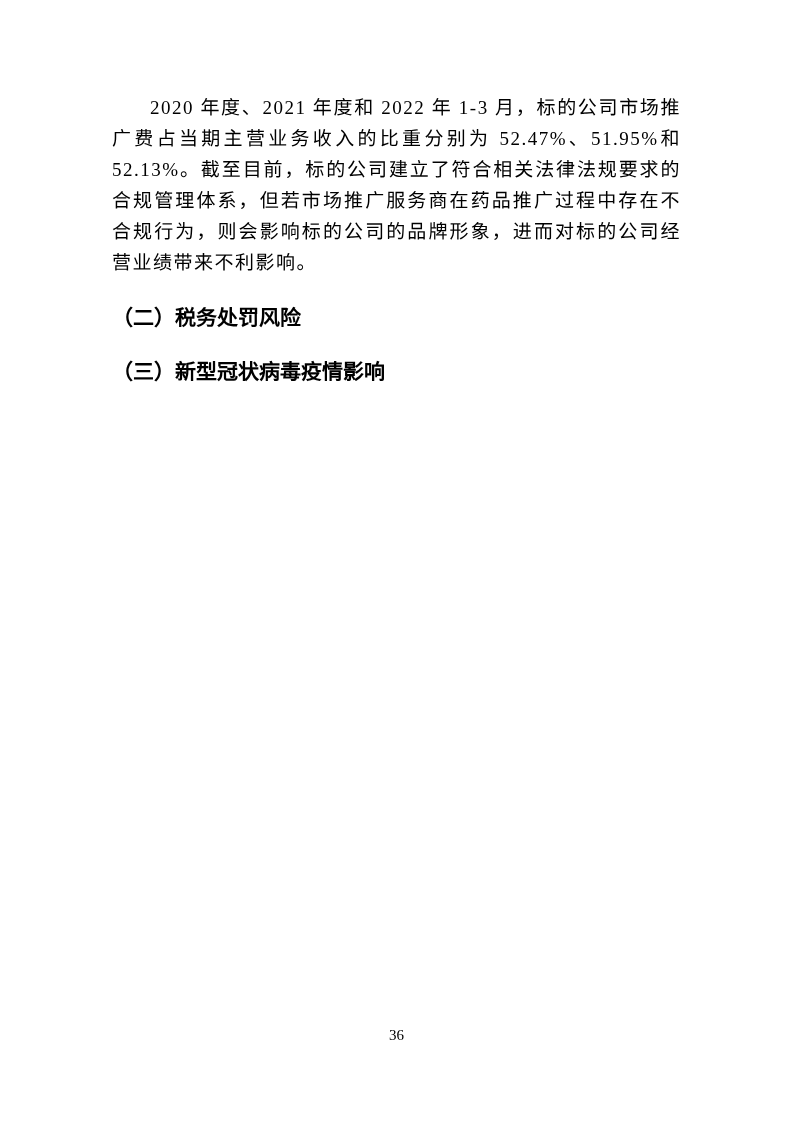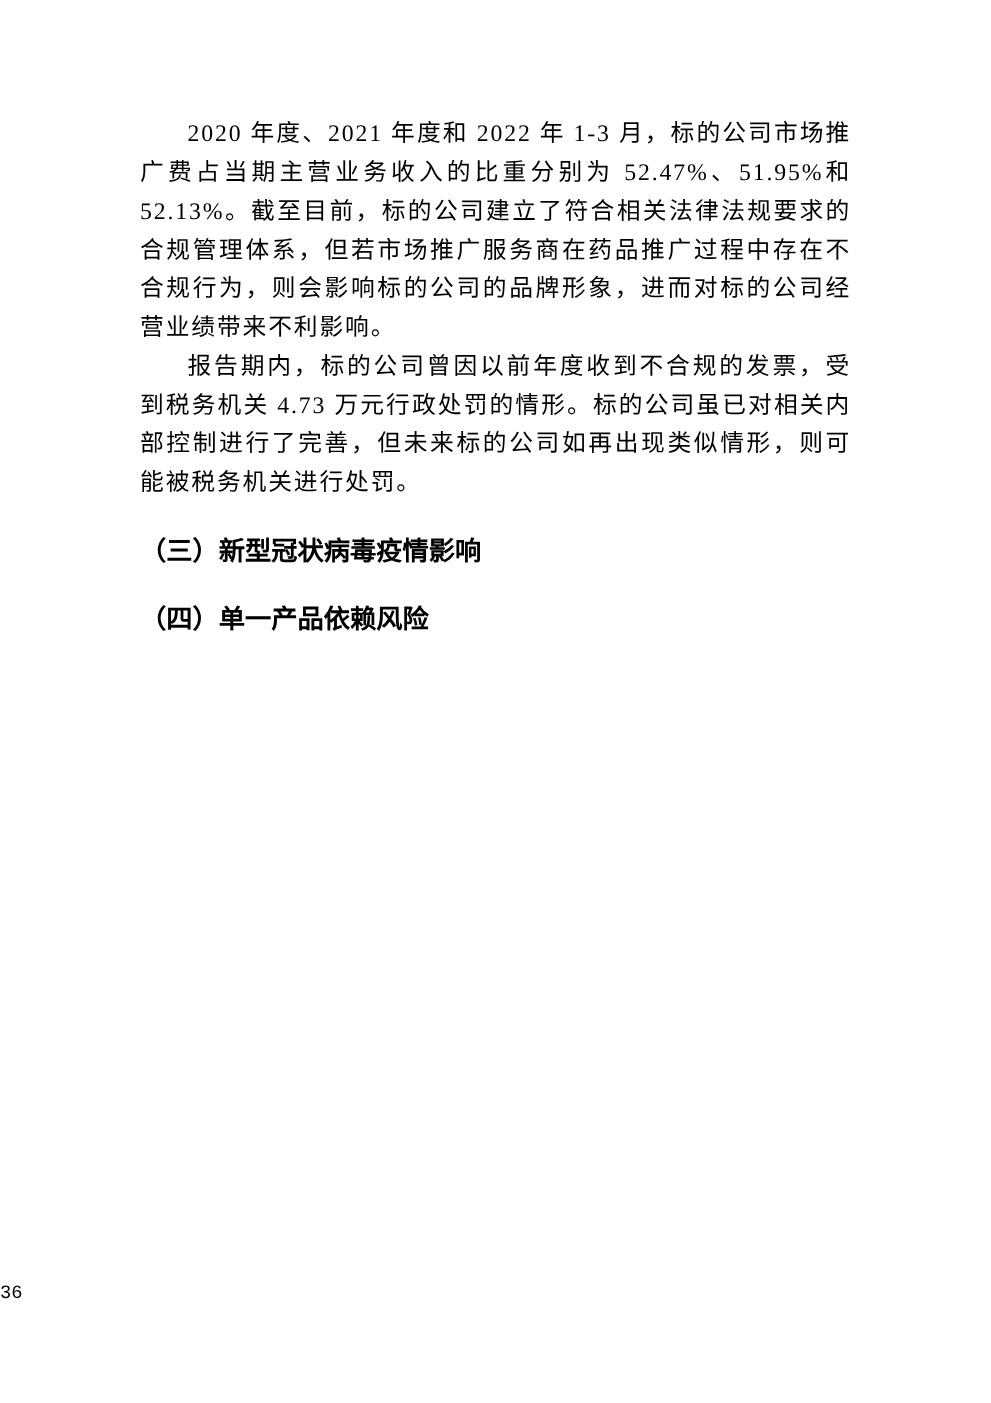--- a/index.html
+++ b/index.html
@@ -36,38 +36,37 @@
     line-height: 28px;
     font-weight: bold;
     font-family: "Liberation Sans", sans-serif;
     color: #000000;
   }
   .page-footer {
     position: absolute;
     top: 1026px;
     left: 0;
     right: 0;
-    text-align: left;
+    text-align: center;
     font-size: 15px;
     line-height: 18px;
-    font-family: Liberation Mono, monospace;
+    font-family: Liberation Serif, serif;
     color: #000000;
   }
 </style>
 </head>
 <body>
 
 <div class="page">
   <div class="content">
 
     <p class="body-para">2020 年度、2021 年度和 2022 年 1-3 月，标的公司市场推广费占当期主营业务收入的比重分别为 52.47%、51.95%和 52.13%。截至目前，标的公司建立了符合相关法律法规要求的合规管理体系，但若市场推广服务商在药品推广过程中存在不合规行为，则会影响标的公司的品牌形象，进而对标的公司经营业绩带来不利影响。</p>
 
-    <p class="body-para">报告期内，标的公司曾因以前年度收到不合规的发票，受到税务机关 4.73 万元行政处罚的情形。标的公司虽已对相关内部控制进行了完善，但未来标的公司如再出现类似情形，则可能被税务机关进行处罚。</p>
+    <h2 class="section-heading">（二）税务处罚风险</h2>
 
     <h2 class="section-heading">（三）新型冠状病毒疫情影响</h2>
 
-    <h2 class="section-heading">（四）单一产品依赖风险</h2>
 
 
   </div>
 
   <div class="page-footer">36</div>
 </div>
 
 </body></html>

